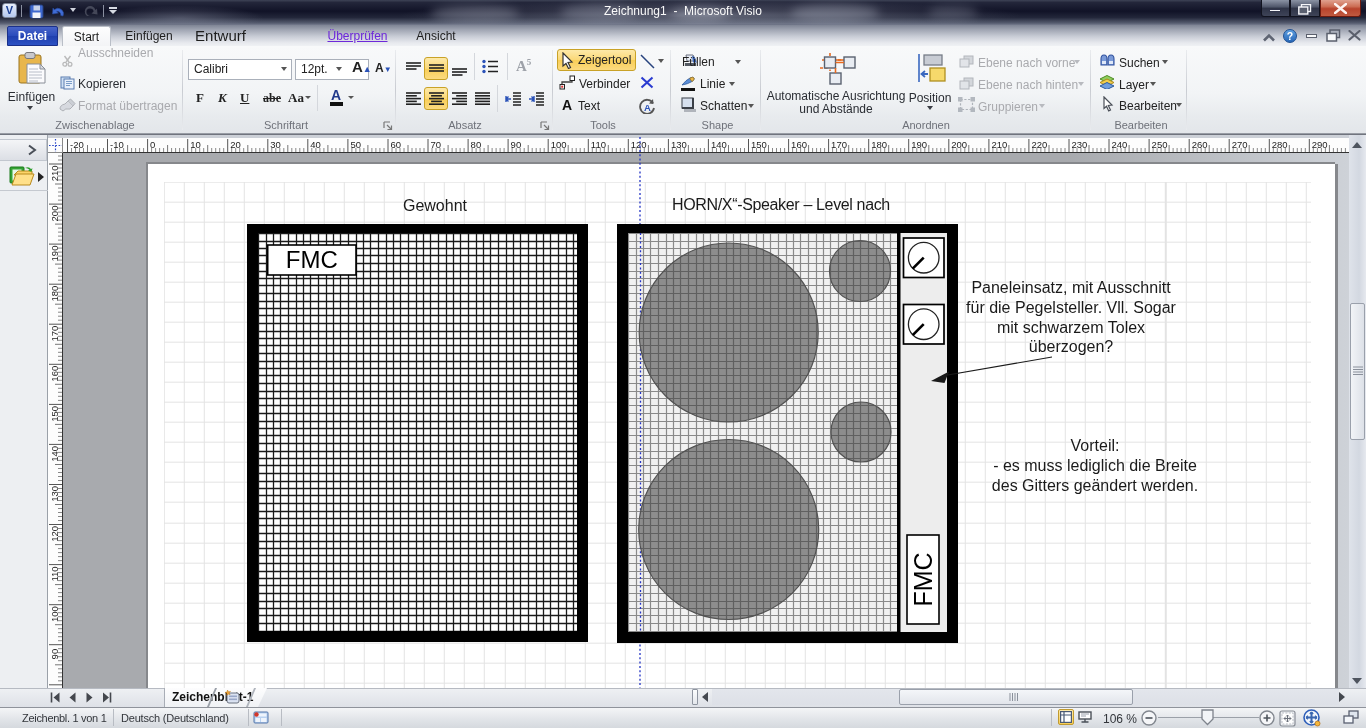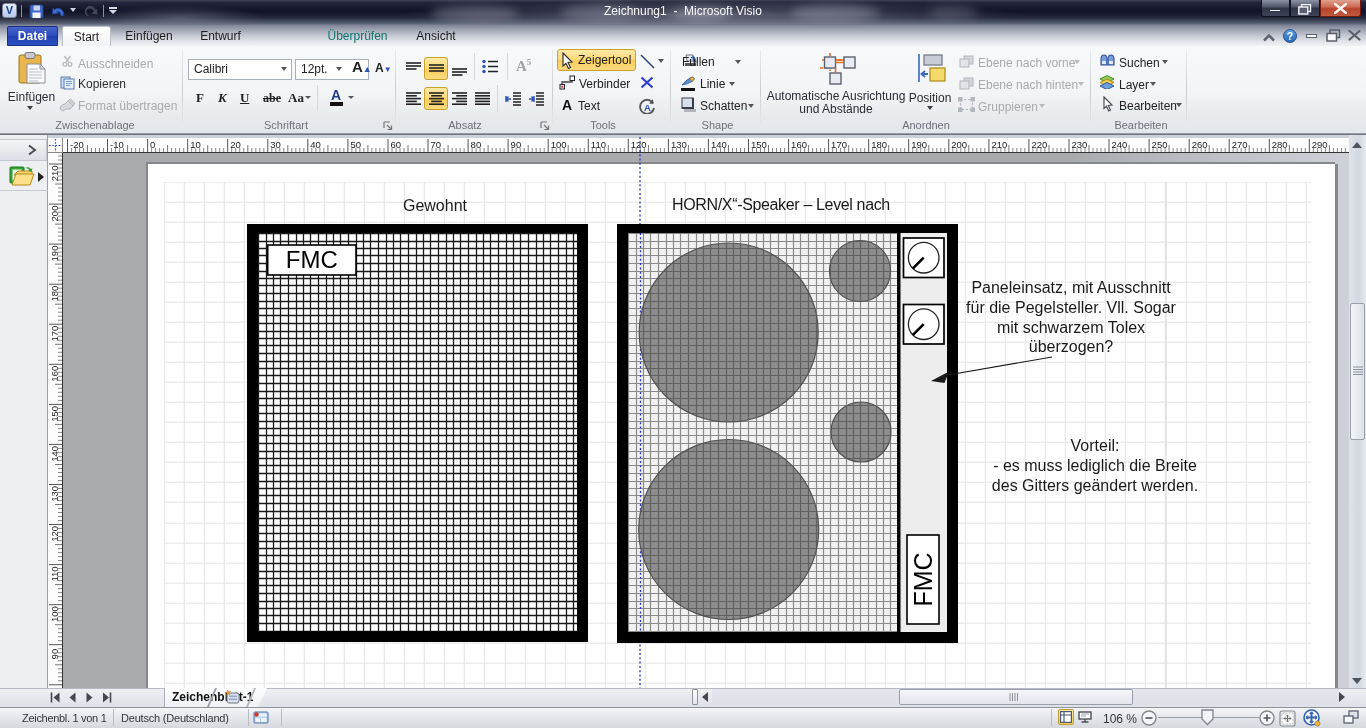--- a/index.html
+++ b/index.html
@@ -44,23 +44,23 @@
     <rect x="0.8" y="3" width="9" height="7" fill="#5a6070" stroke="#f5f6f9" stroke-width="1.4"></rect>
   </svg>
 <svg class="abs" style="left:1334px;top:3px" width="13" height="11">
     <path d="M1 1 L12 10 M12 1 L1 10" stroke="#fdf3f1" stroke-width="2.4" stroke-linecap="round"></path>
   </svg>
 
 <div class="abs" style="left:0;top:25px;width:1366px;height:21px;background:linear-gradient(#7e8494 0%,#a3a8b5 25%,#c9cdd6 55%,#e7e9ee 85%,#eff1f4 100%);"></div>
 <div class="abs" style="left:7px;top:26px;width:51px;height:20px;background:linear-gradient(#4864c8 0%,#2b4cbc 48%,#1f3fae 52%,#2c52c4 100%);border:1px solid #1a308a;border-radius:2px 2px 0 0;color:#fff;font-size:12px;font-weight:bold;text-align:center;line-height:19px;">Datei</div>
 <div class="abs" style="left:62px;top:26px;width:49px;height:20px;background:linear-gradient(#fdfdfe,#f3f4f6);border:1px solid #b9bec7;border-bottom:none;border-radius:2.5px 2.5px 0 0;color:#1d1d1d;font-size:12px;text-align:center;line-height:20px;">Start</div>
 <div class="abs" style="left:118px;top:26px;width:62px;height:20px;color:#1d1d1d;font-size:12px;text-align:center;line-height:20px;">Einfügen</div>
-<div class="abs" style="left:193px;top:26px;width:55px;height:20px;color:#1d1d1d;font-size:12px;text-align:center;line-height:20px;">Entwurf</div>
+<div class="abs" style="left:193px;top:26px;width:55px;height:20px;color:#1d1d1d;font-size:15px;text-align:center;line-height:20px;">Entwurf</div>
 <div class="abs" style="left:261px;top:26px;width:45px;height:20px;color:#1d1d1d;font-size:12px;text-align:center;line-height:20px;margin-top:23px;">Daten</div>
-<div class="abs" style="left:320px;top:26px;width:75px;height:20px;color:#0f766e;font-size:12px;text-align:center;line-height:20px;">Überprüfen</div>
+<div class="abs" style="left:320px;top:26px;width:75px;height:20px;color:#6d28d9;font-size:12px;text-align:center;line-height:20px;text-decoration:underline;">Überprüfen</div>
 <div class="abs" style="left:410px;top:26px;width:52px;height:20px;color:#1d1d1d;font-size:12px;text-align:center;line-height:20px;">Ansicht</div>
 
 <div class="abs" style="left:1262px;top:30px;width:14px;height:12px;"><svg width="14" height="12">
       <path d="M2 8.5 L7 3.5 L12 8.5" fill="none" stroke="#5e6472" stroke-width="2.6"></path>
     </svg></div>
 <div class="abs" style="left:1283px;top:29px;width:14px;height:14px;border-radius:50%;background:linear-gradient(#5fa0e0,#2767b8);border:1px solid #1d4f92;color:#fff;font-size:10.5px;font-weight:bold;text-align:center;line-height:13px;">?</div>
 <div class="abs" style="left:1306px;top:34px;width:11px;height:4px;background:#fafbfc;border:1px solid #5a5f6c;"></div>
 <svg class="abs" style="left:1326px;top:29px" width="15" height="13">
     <rect x="4" y="1" width="9.5" height="7.5" fill="none" stroke="#5a5f6c" stroke-width="1.5"></rect>
     <rect x="1" y="4.5" width="9.5" height="7.5" fill="#f8f9fb" stroke="#5a5f6c" stroke-width="1.5"></rect>
@@ -81,21 +81,21 @@
       <path d="M13 17 h9 M13 20 h13 M13 23 h13 M13 26 h13 M13 29 h9"></path>
     </g>
 </svg>
 <div class="abs" style="left:4px;top:90px;width:55px;height:13px;font-size:12px;color:#2a2d33;text-align:center;">Einfügen</div>
 <div class="abs" style="left:27px;top:106px;width:0;height:0;border-left:3.5px solid transparent;border-right:3.5px solid transparent;border-top:4px solid #3a3d44;"></div>
 <svg class="abs" style="left:61px;top:55px" width="13" height="12" opacity="0.55">
     <path d="M3.5 1 L8 7 M9.5 1 L5 7" stroke="#888" stroke-width="1.4"></path>
     <circle cx="3.8" cy="9.3" r="1.9" fill="none" stroke="#888" stroke-width="1.3"></circle>
     <circle cx="9" cy="9.3" r="1.9" fill="none" stroke="#888" stroke-width="1.3"></circle>
   </svg>
-<div class="abs" style="left:78px;top:57px;font-size:12px;color:#a9aaae;">Ausschneiden</div>
+<div class="abs" style="left:78px;top:46px;font-size:12px;color:#a9aaae;">Ausschneiden</div>
 <svg class="abs" style="left:60px;top:76px" width="15" height="14">
     <rect x="1" y="1" width="9" height="11" fill="#cfe0f4" stroke="#5a7db0"></rect>
     <rect x="4" y="3" width="10" height="10" fill="#e8f0fb" stroke="#5a7db0"></rect>
     <path d="M6 5.5 h6 M6 7.5 h6 M6 9.5 h4" stroke="#7a9cc8" stroke-width="1"></path>
   </svg>
 <div class="abs" style="left:78px;top:77px;font-size:12px;color:#2a2d33;">Kopieren</div>
 <svg class="abs" style="left:59px;top:98px" width="17" height="14" opacity="0.6">
     <path d="M1 11 q0 -4 5 -5 l3 -3 l5 5 l-3 3 q-5 -1 -7 2 Z" fill="#c9ccd4" stroke="#85888f"></path>
     <path d="M9 3 l2.5 -2 l4.5 4.5 l-2 2.5" fill="#b5b9c2" stroke="#85888f"></path>
   </svg>

